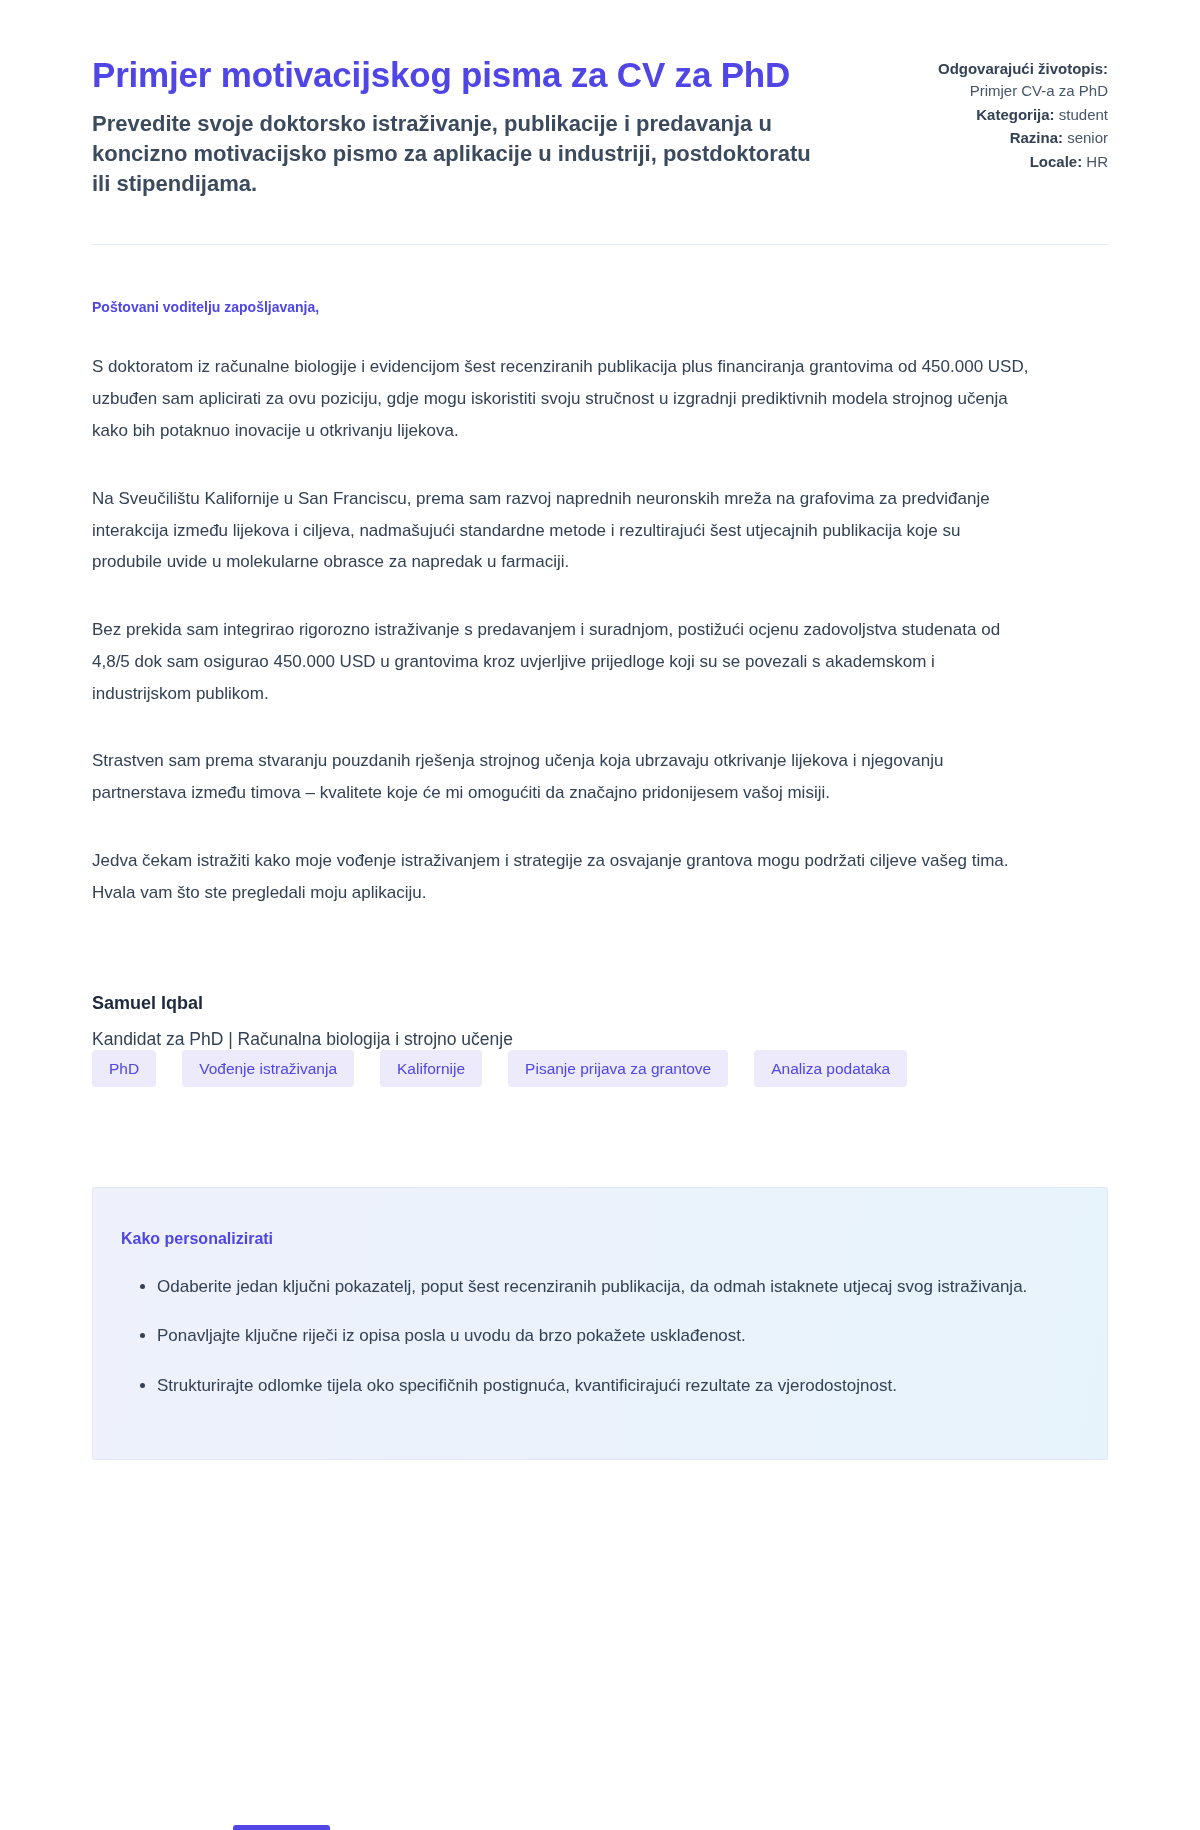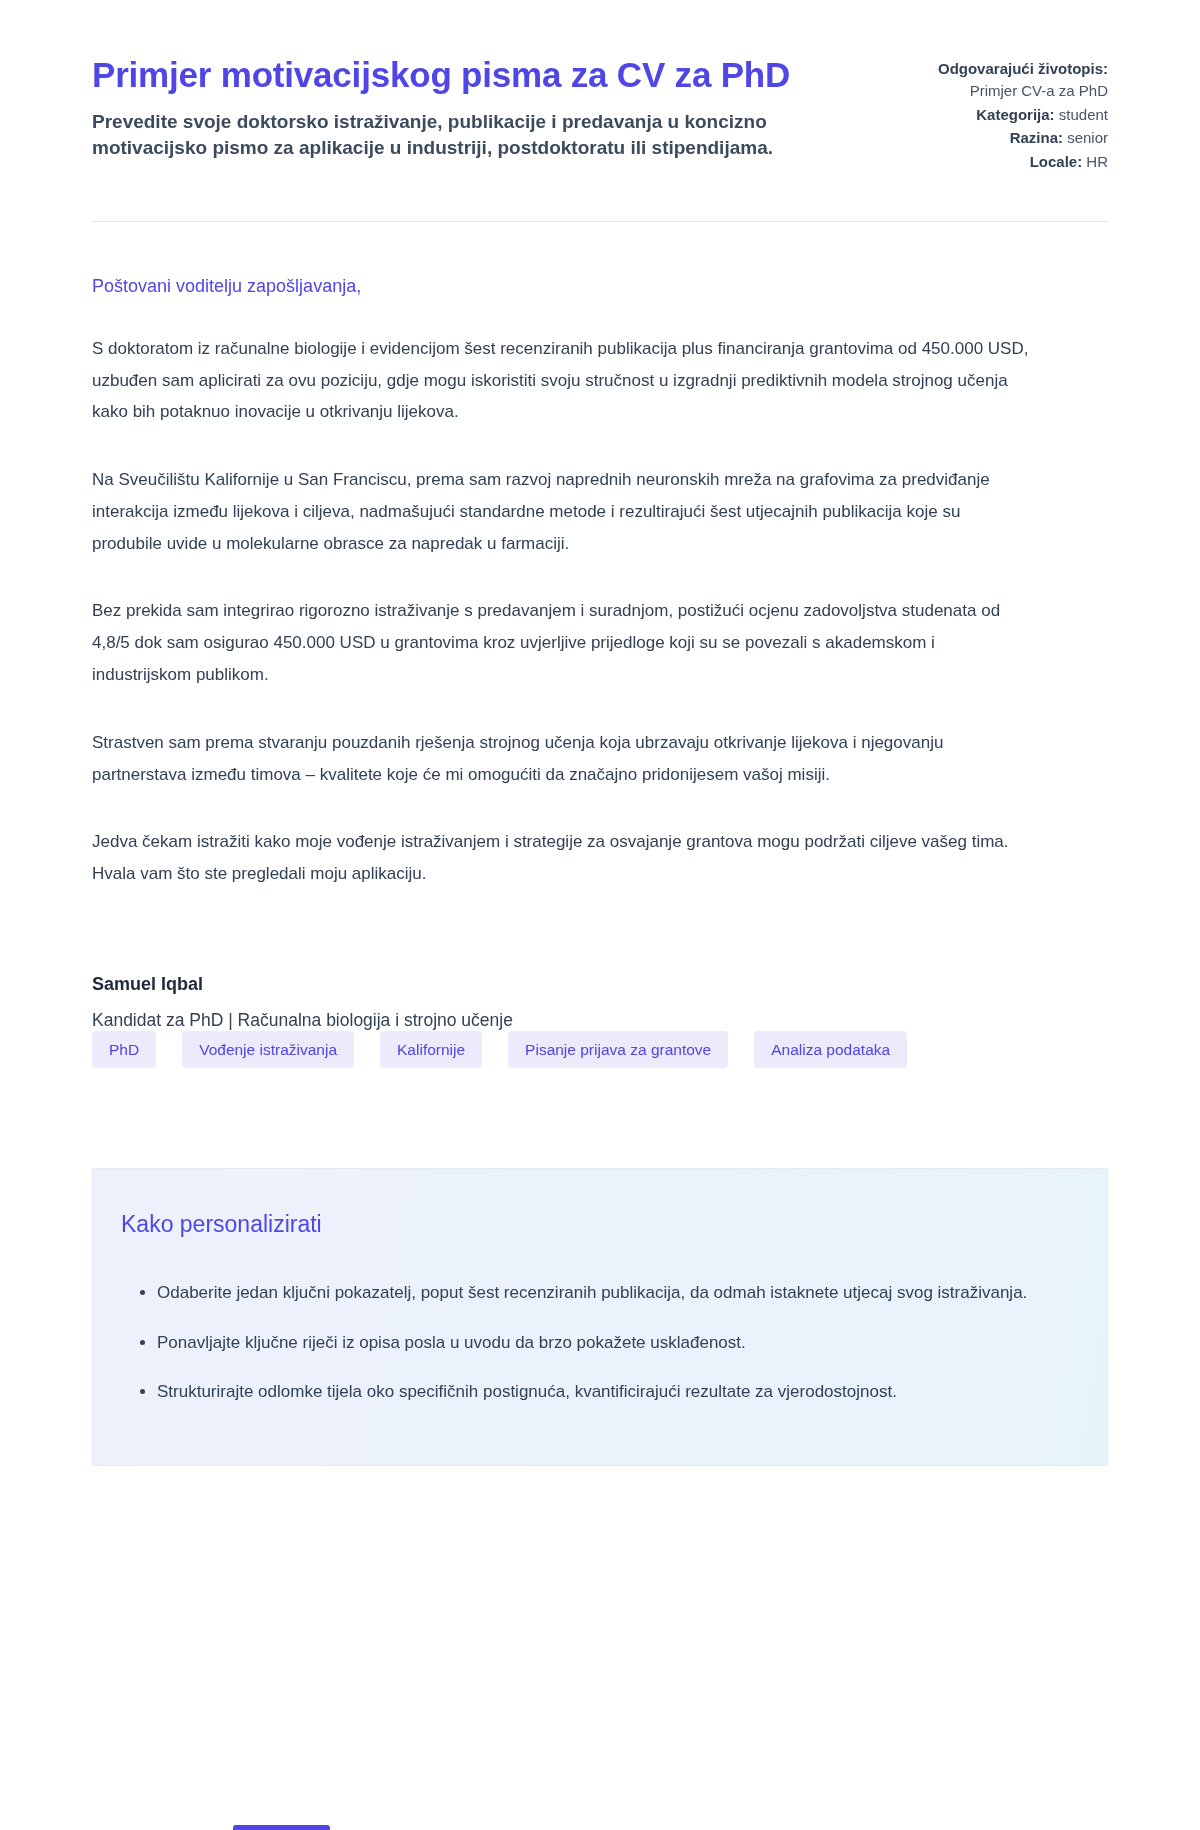--- a/index.html
+++ b/index.html
@@ -31,21 +31,21 @@
   h1.title{
     margin:0 0 12px 0;
     font-size:35px;
     line-height:1.22;
     font-weight:700;
     color:var(--accent);
     letter-spacing:-0.2px;
   }
   .subtitle{
     margin:0;
-    font-size:19px;
+    font-size:22px;
     line-height:1.36;
     font-weight:700;
     color:var(--subtitle-text);
   }
   .meta{
     width:190px;
     flex-shrink:0;
     text-align:right;
     font-size:15px;
     line-height:1.45;
@@ -57,22 +57,22 @@
 
   .divider{
     border:none;
     border-top:1px solid var(--divider);
     margin:46px 0 0 0;
   }
 
   
   .greeting{
     margin:54px 0 0 0;
-    font-size:18px;
-    font-weight:400;
+    font-size:14px;
+    font-weight:700;
     color:var(--accent);
   }
   .paragraphs p{
     margin:36px 0 0 0;
     font-size:17px;
     line-height:1.87;
     max-width:942px;
     color:var(--body-text);
   }
   .sig-name{
@@ -106,23 +106,23 @@
 
   
   .tips{
     margin-top:100px;
     background:linear-gradient(100deg,var(--tips-bg-start) 0%,var(--tips-bg-end) 100%);
     border:1px solid #e3e9f5;
     border-radius:2px;
     padding:42px 30px 46px 28px;
   }
   .tips h2{
-    margin:0 0 40px 0;
-    font-size:23px;
-    font-weight:400;
+    margin:0 0 24px 0;
+    font-size:16px;
+    font-weight:700;
     color:var(--accent);
   }
   .tips ul{
     margin:12px;
     padding:0 0 0 24px;
   }
   .tips li{
     font-size:17px;
     line-height:1.78;
     margin:0 0 19px 0;

